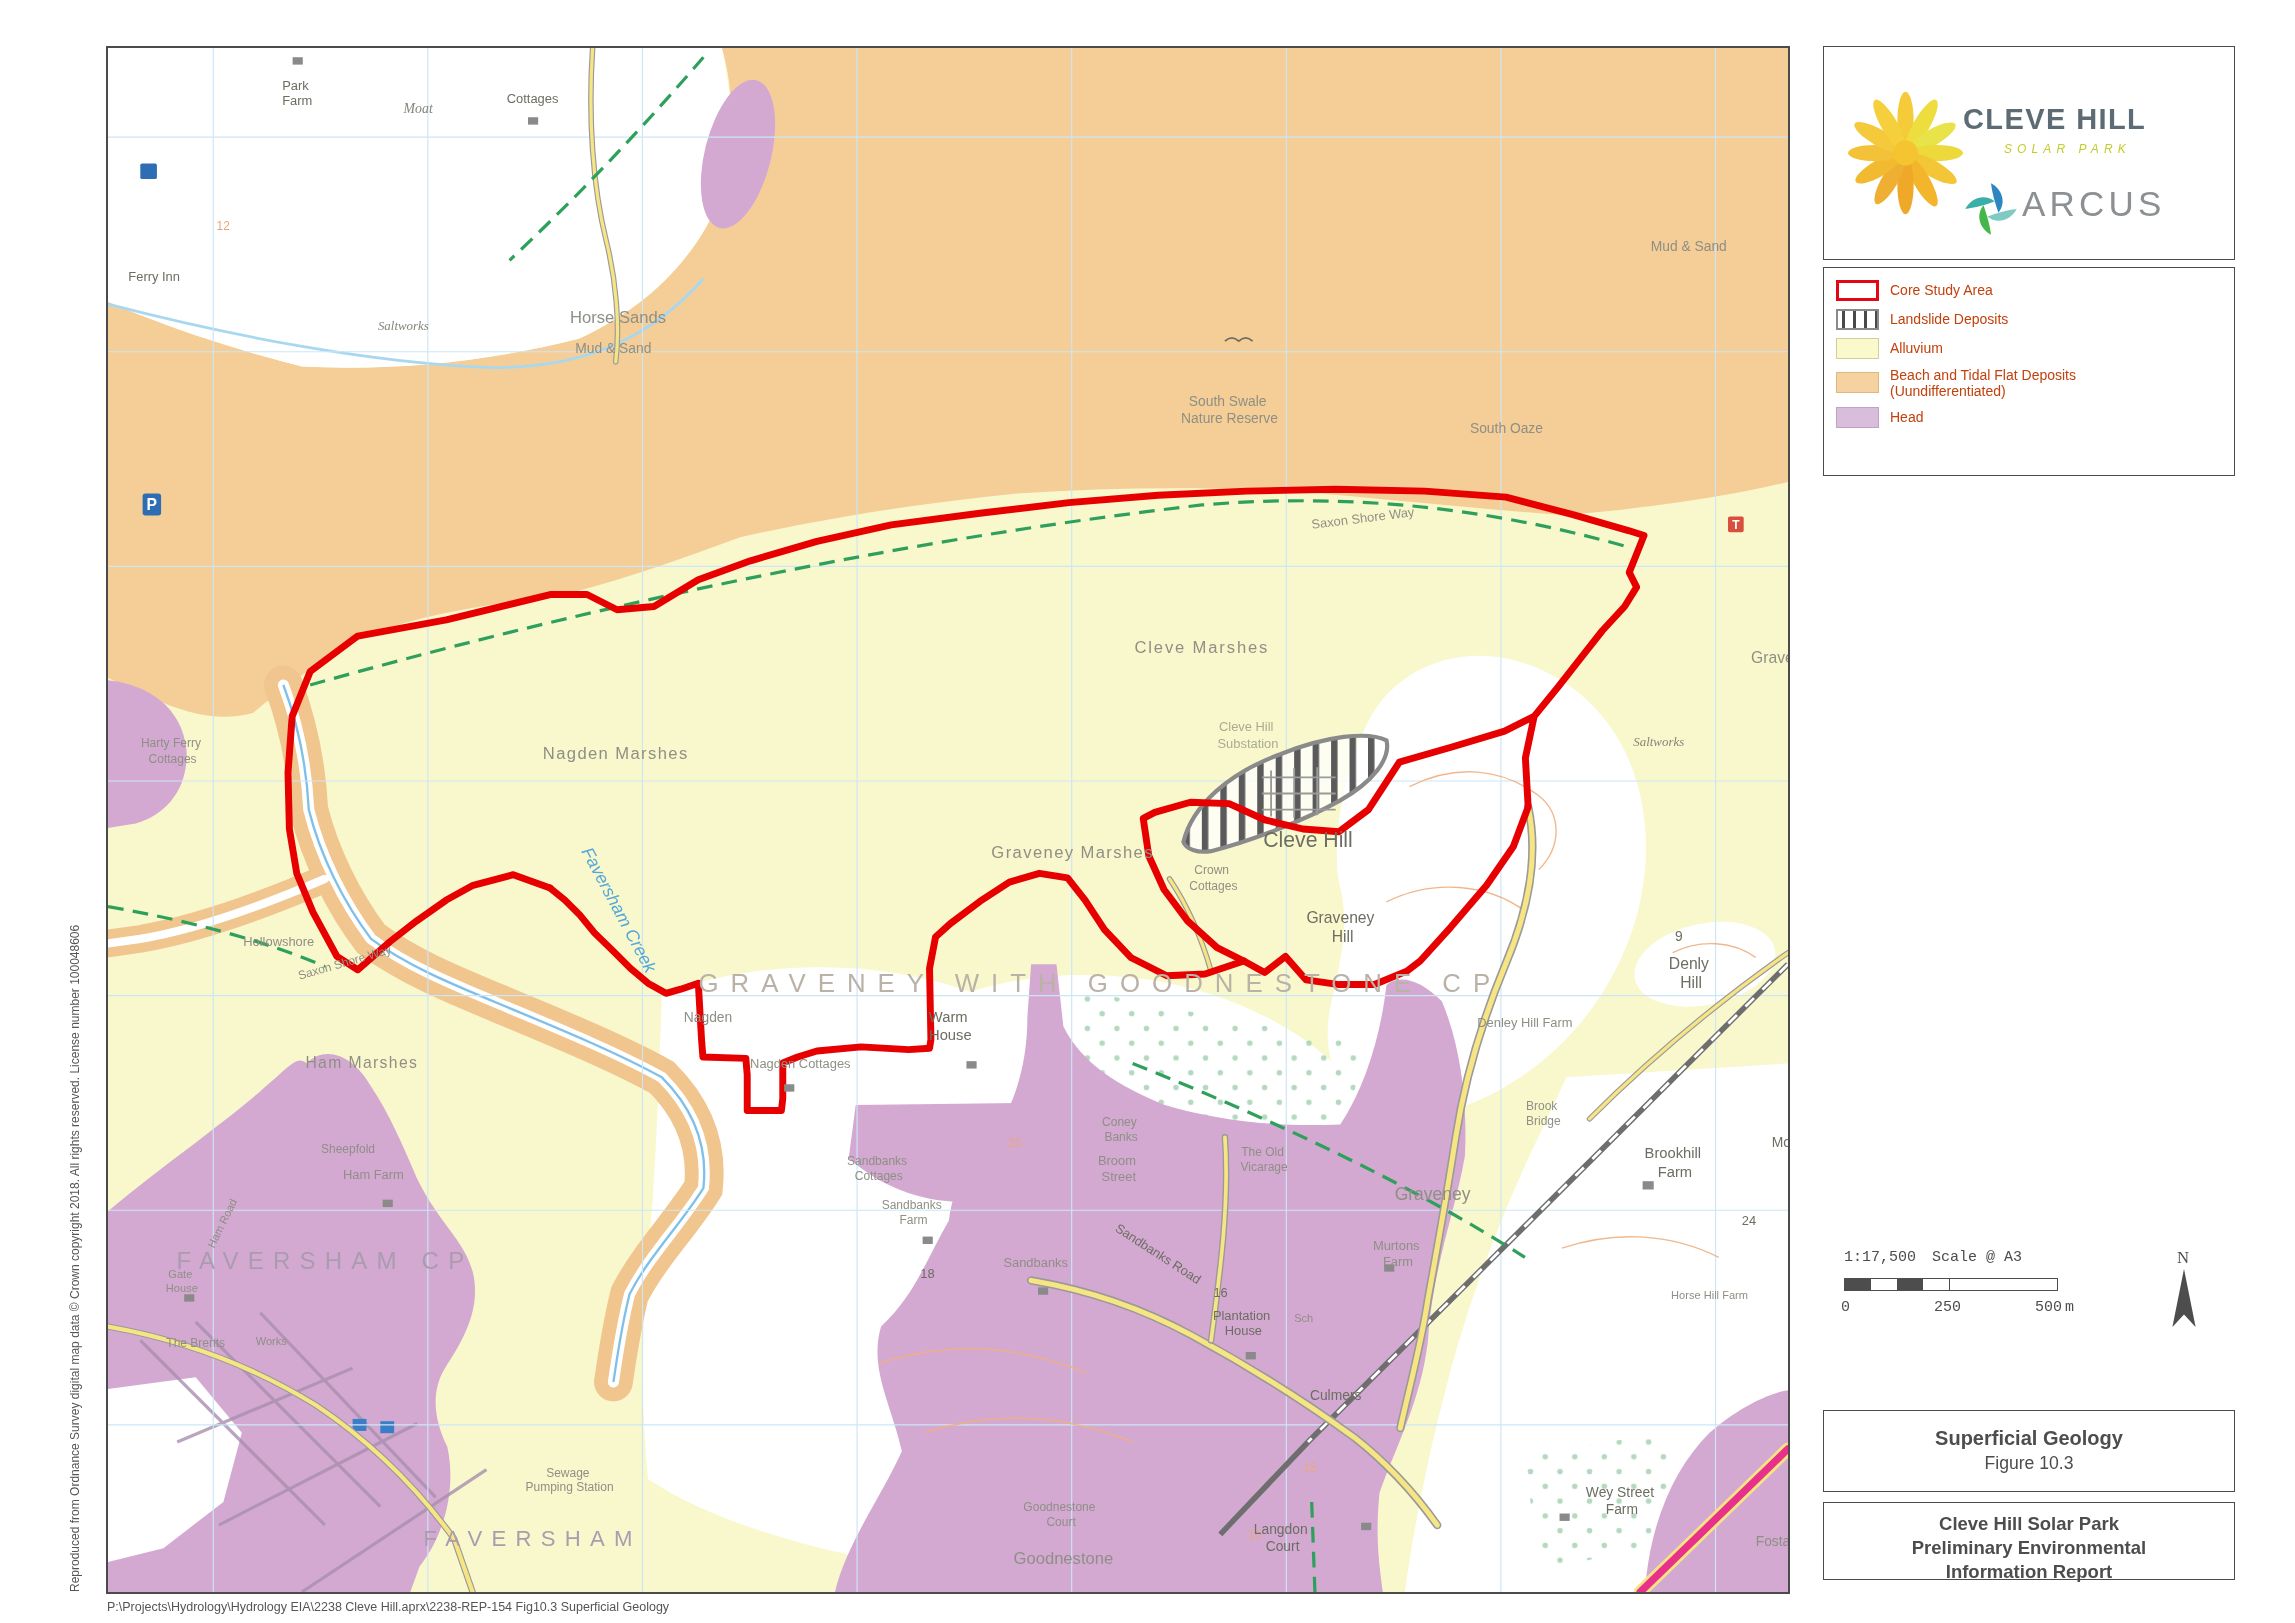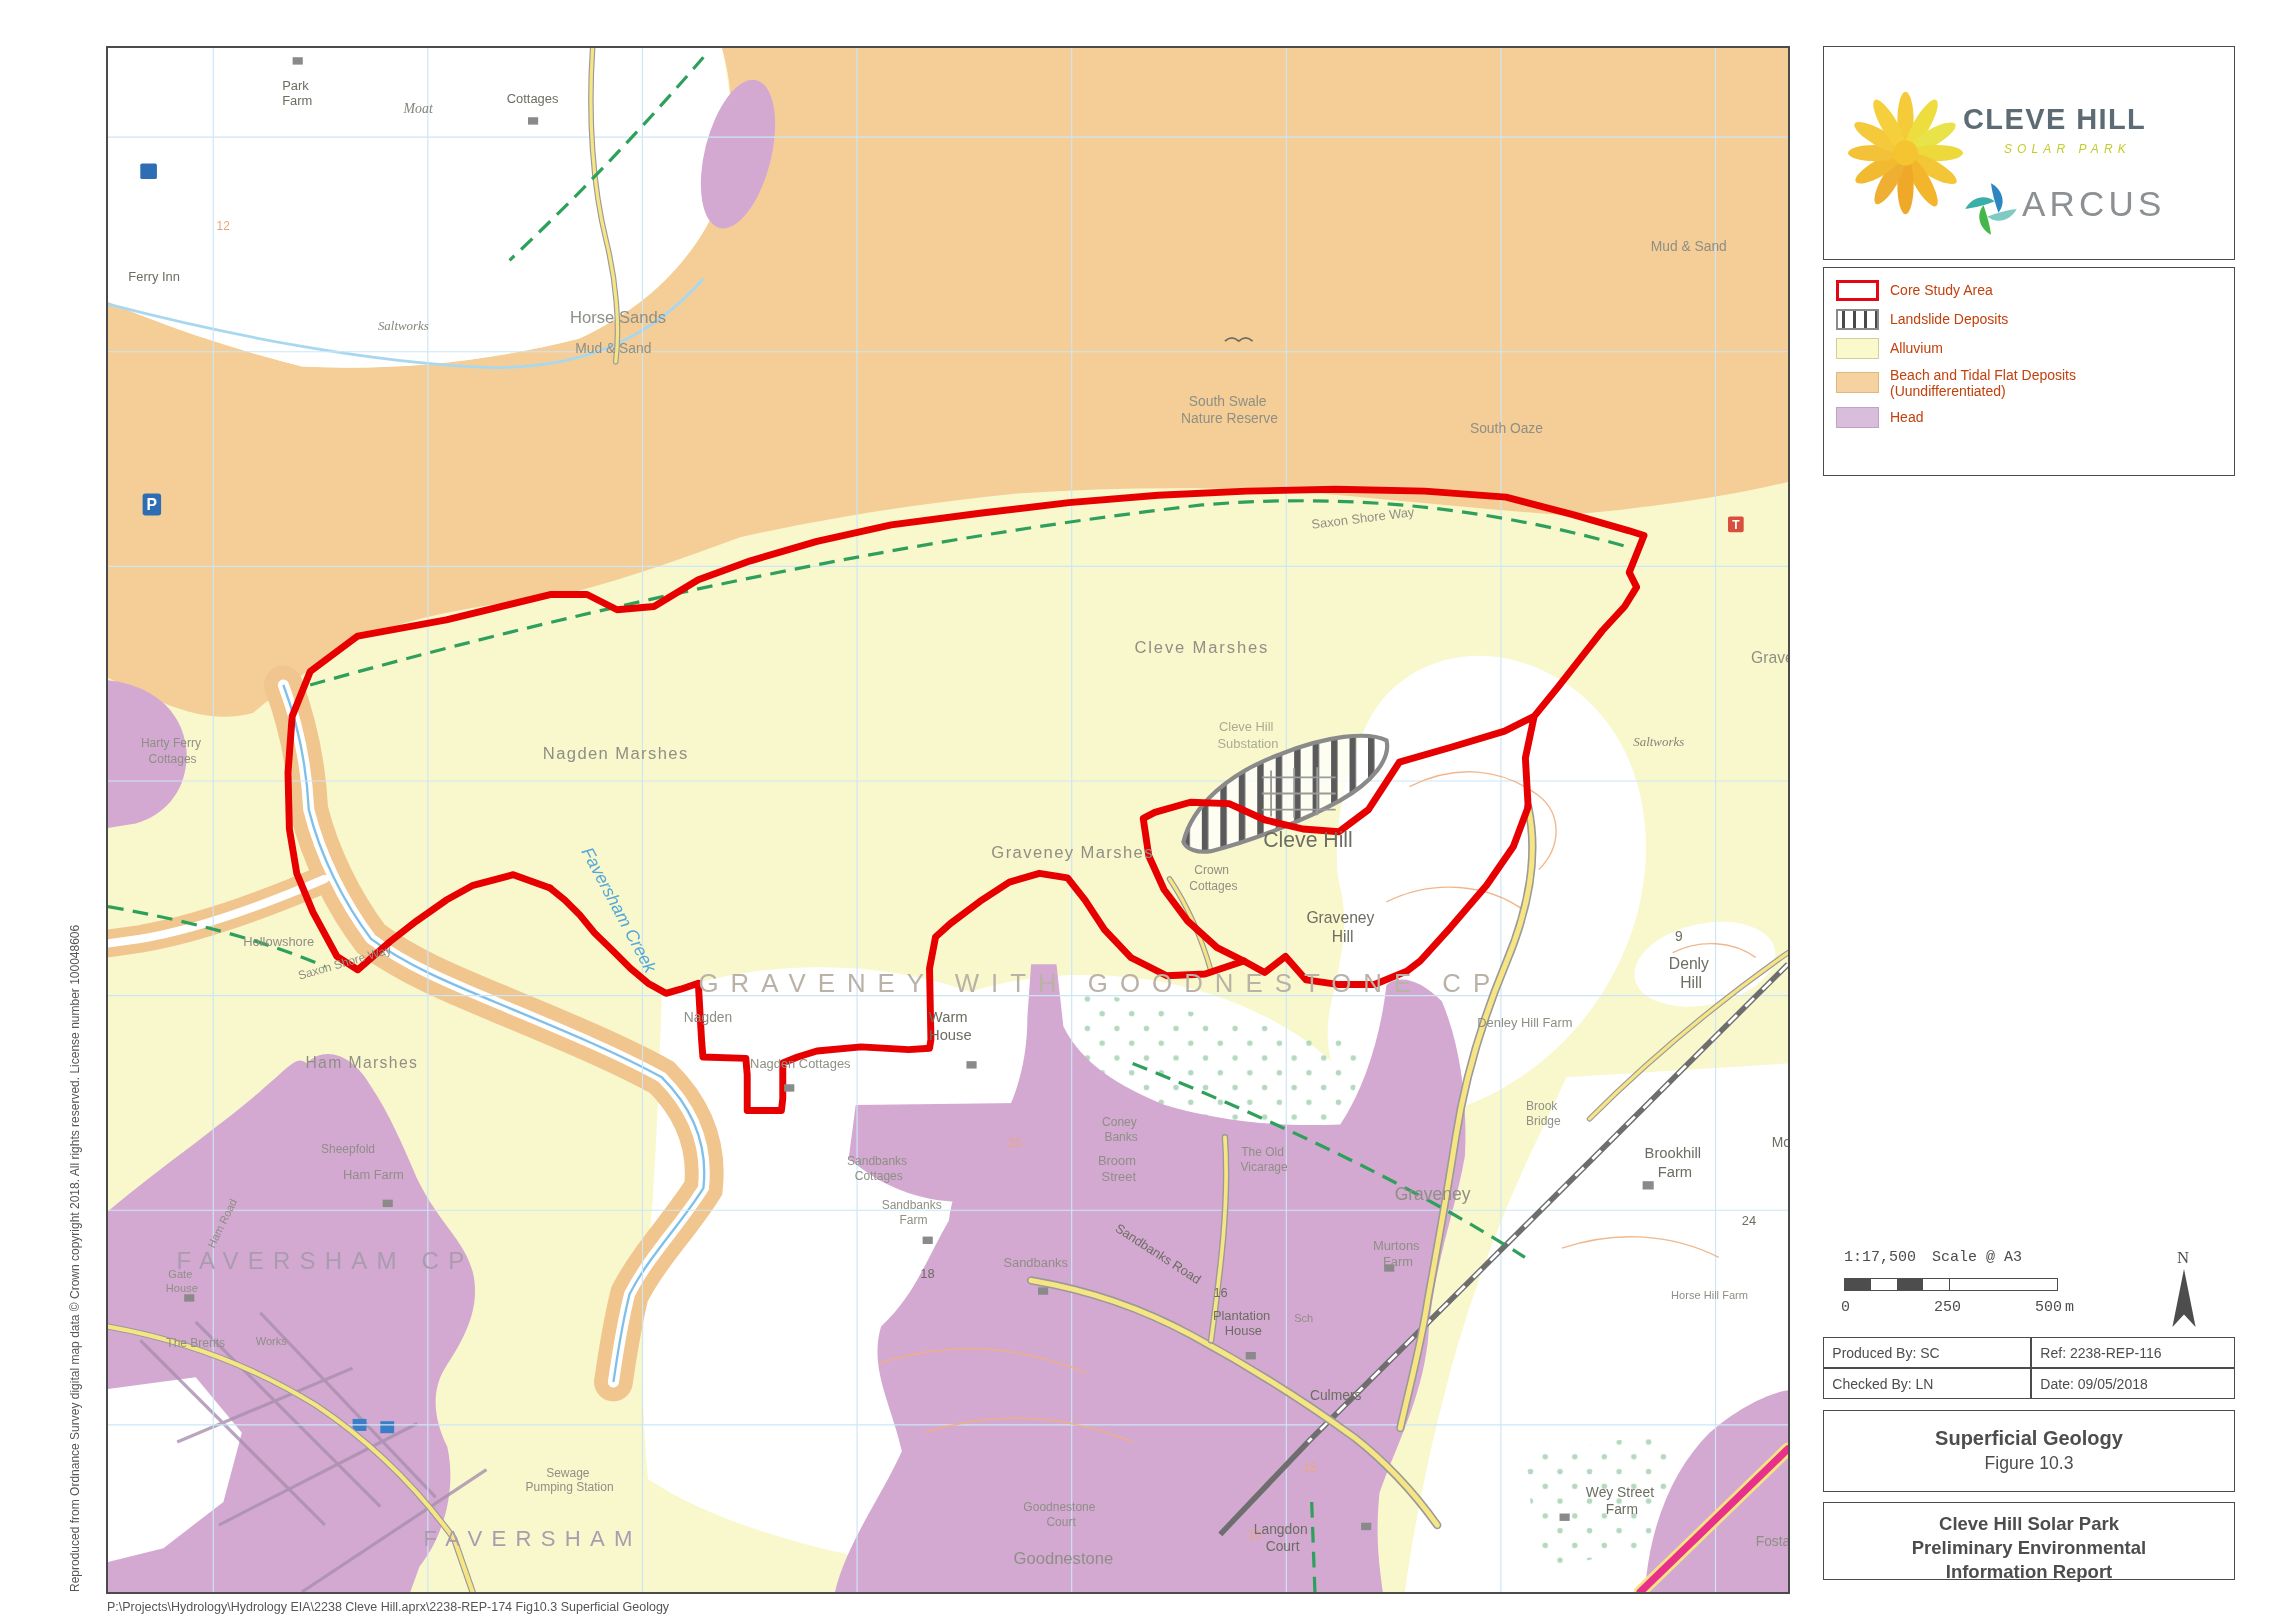--- a/index.html
+++ b/index.html
@@ -376,21 +376,21 @@
         <tspan x="2775">Langdon</tspan>
         <tspan x="2775" dy="36">Court</tspan></text>
       <text class="osd" x="3510" y="3240" font-size="30" text-anchor="middle">
         <tspan x="3510">Wey Street</tspan>
         <tspan x="3510" dy="36">Farm</tspan></text>
       <text class="os" x="3800" y="3345" font-size="30" fill="#8a8478">Fostall</text>
     </g>
   </svg>
   </div>
 
-  <div class="path-note">P:\Projects\Hydrology\Hydrology EIA\2238 Cleve Hill.aprx\2238-REP-174 Fig10.3 Superficial Geology</div>
+  <div class="path-note">P:\Projects\Hydrology\Hydrology EIA\2238 Cleve Hill.aprx\2238-REP-154 Fig10.3 Superficial Geology</div>
 
   <div class="sbox" id="logo-box">
     <svg width="125" height="134" viewBox="-100 -100 200 200" style="position:absolute;left:18.5px;top:39px;">
       <g>
         <ellipse rx="13" ry="46" cy="-52" fill="#F5CB3A"></ellipse>
         <ellipse rx="13" ry="46" cy="-52" transform="rotate(30)" fill="#EDDD3F"></ellipse>
         <ellipse rx="13" ry="42" cy="-50" transform="rotate(60)" fill="#E9E34A"></ellipse>
         <ellipse rx="13" ry="42" cy="-50" transform="rotate(90)" fill="#EDD93B"></ellipse>
         <ellipse rx="13" ry="44" cy="-50" transform="rotate(120)" fill="#F2C636"></ellipse>
         <ellipse rx="13" ry="46" cy="-52" transform="rotate(150)" fill="#F2B52B"></ellipse>
@@ -453,26 +453,20 @@
   </div>
   <div class="scale-text" style="left:1841px;top:1299px;">0</div>
   <div class="scale-text" style="left:1934px;top:1299px;">250</div>
   <div class="scale-text" style="left:2035px;top:1299px;">500</div>
   <div class="scale-text" style="left:2065px;top:1299px;">m</div>
   <div class="scale-text" style="left:2177px;top:1248px;font-family:'Liberation Serif',serif;font-size:16.7px;">N</div>
   <svg width="28" height="65" viewBox="0 0 60 140" style="position:absolute;left:2170px;top:1269px;">
     <polygon points="30,0 55,125 30,98 5,125" fill="#4d4d4d"></polygon>
   </svg>
 
-  <div class="sbox" id="meta-table" style="border:none;">
-    <div class="cell">Produced By: SC</div>
-    <div class="cell">Ref: 2238-REP-116</div>
-    <div class="cell">Checked By: LN</div>
-    <div class="cell">Date: 09/05/2018</div>
-  </div>
 
   <div class="sbox" id="title-box1">
     <div class="t1">Superficial Geology</div>
     <div class="t2">Figure 10.3</div>
   </div>
 
   <div class="sbox" id="title-box2">
     <div class="line pad">Cleve Hill Solar Park</div>
     <div class="line">Preliminary Environmental</div>
     <div class="line">Information Report</div>

